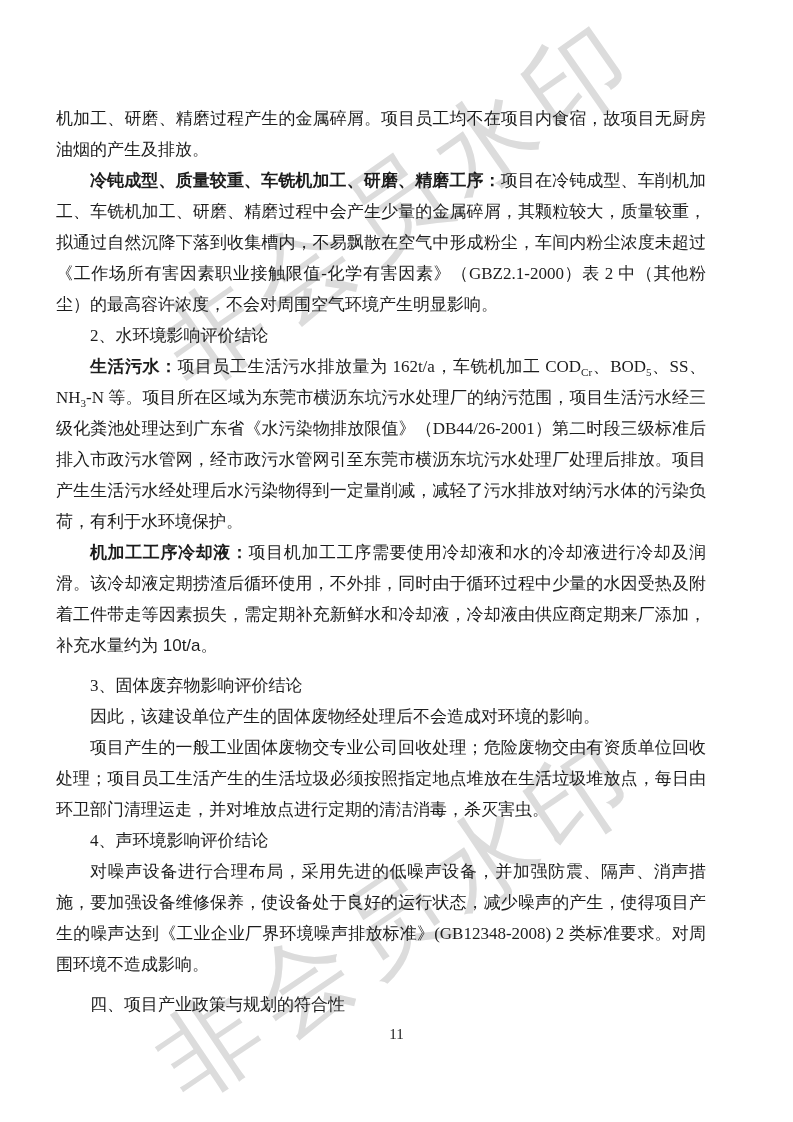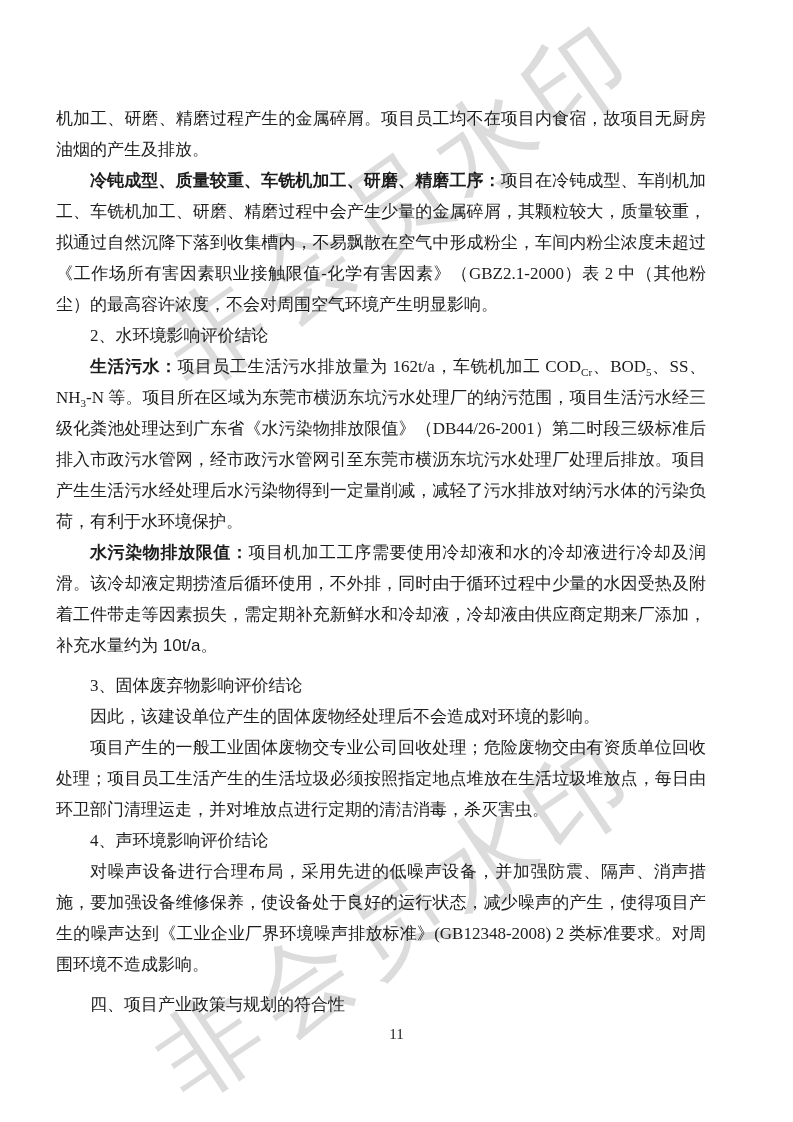--- a/index.html
+++ b/index.html
@@ -82,21 +82,21 @@
   <div class="watermark-layer">
     <div class="wm wm-top" style="color: rgb(220, 220, 220);">非会员水印</div>
     <div class="wm wm-bottom" style="color: rgb(220, 220, 220);">非会员水印</div>
   </div>
 
   <div class="content">
     <p class="body"><span>机加工、研磨、精磨过程产生的金属碎屑。项目员工均不在项目内食宿，故项目无厨房油烟的产生及排放。</span></p>
     <p class="body indent"><span class="run-bold">冷钝成型、质量较重、车铣机加工、研磨、精磨工序：</span><span>项目在冷钝成型、车削机加工、车铣机加工、研磨、精磨过程中会产生少量的金属碎屑，其颗粒较大，质量较重，拟通过自然沉降下落到收集槽内，不易飘散在空气中形成粉尘，车间内粉尘浓度未超过《工作场所有害因素职业接触限值-化学有害因素》（GBZ2.1-2000）表 2 中（其他粉尘）的最高容许浓度，不会对周围空气环境产生明显影响。</span></p>
     <p class="heading indent"><span>2、水环境影响评价结论</span></p>
     <p class="body indent"><span class="run-bold">生活污水：</span><span>项目员工生活污水排放量为 162t/a，车铣机加工 COD</span><sub>Cr</sub><span>、BOD</span><sub>5</sub><span>、SS、NH</span><sub>3</sub><span>-N 等。项目所在区域为东莞市横沥东坑污水处理厂的纳污范围，项目生活污水经三级化粪池处理达到广东省《水污染物排放限值》（DB44/26-2001）第二时段三级标准后排入市政污水管网，经市政污水管网引至东莞市横沥东坑污水处理厂处理后排放。项目产生生活污水经处理后水污染物得到一定量削减，减轻了污水排放对纳污水体的污染负荷，有利于水环境保护。</span></p>
-    <p class="body indent"><span class="run-bold">水污染物排放限值：</span><span>项目机加工工序需要使用冷却液和水的冷却液进行冷却及润滑。该冷却液定期捞渣后循环使用，不外排，同时由于循环过程中少量的水因受热及附着工件带走等因素损失，需定期补充新鲜水和冷却液，冷却液由供应商定期来厂添加，补充</span><span class="run-alt">水量约为 10t/a。</span></p>
+    <p class="body indent"><span class="run-bold">机加工工序冷却液：</span><span>项目机加工工序需要使用冷却液和水的冷却液进行冷却及润滑。该冷却液定期捞渣后循环使用，不外排，同时由于循环过程中少量的水因受热及附着工件带走等因素损失，需定期补充新鲜水和冷却液，冷却液由供应商定期来厂添加，补充</span><span class="run-alt">水量约为 10t/a。</span></p>
     <p class="heading indent mt"><span>3、固体废弃物影响评价结论</span></p>
     <p class="body indent"><span>因此，该建设单位产生的固体废物经处理后不会造成对环境的影响。</span></p>
     <p class="body indent"><span>项目产生的一般工业固体废物交专业公司回收处理；危险废物交由有资质单位回收处理；项目员工生活产生的生活垃圾必须按照指定地点堆放在生活垃圾堆放点，每日由环卫部门清理运走，并对堆放点进行定期的清洁消毒，杀灭害虫。</span></p>
     <p class="heading indent"><span>4、声环境影响评价结论</span></p>
     <p class="body indent"><span>对噪声设备进行合理布局，采用先进的低噪声设备，并加强防震、隔声、消声措施，要加强设备维修保养，使设备处于良好的运行状态，减少噪声的产生，使得项目产生的噪声达到《工业企业厂界环境噪声排放标准》(GB12348-2008) 2 类标准要求。对周围环境不造成影响。</span></p>
     <p class="heading indent mt"><span>四、项目产业政策与规划的符合性</span></p>
   </div>
 
   <div class="page-number">11</div>
 

